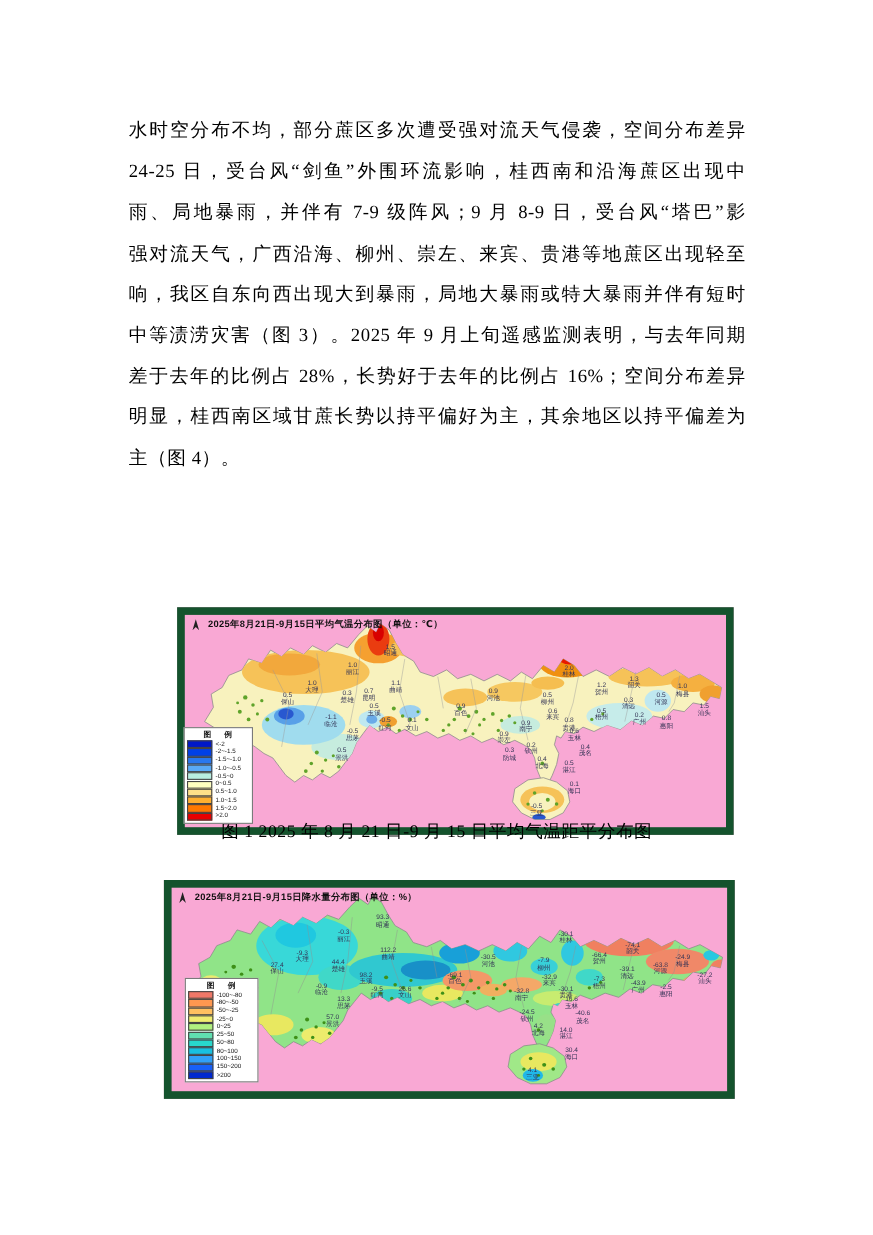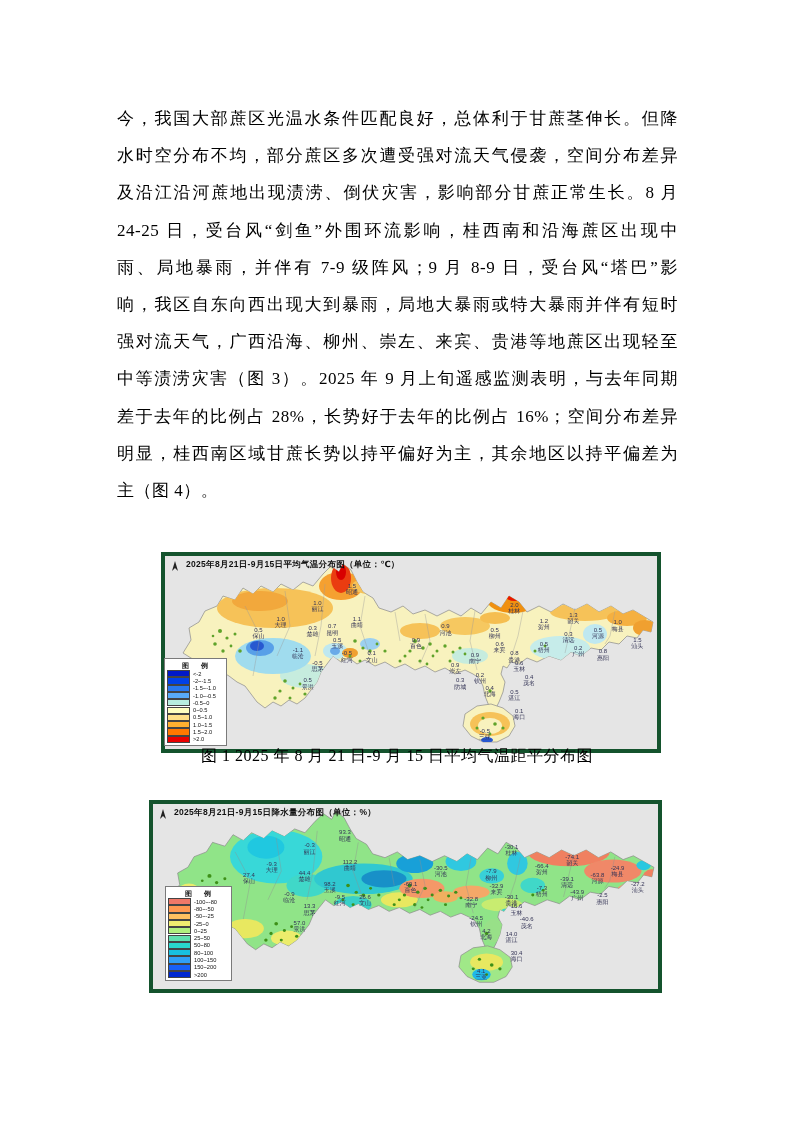--- a/index.html
+++ b/index.html
@@ -14,21 +14,21 @@
     position:absolute; left:117px; top:100px; width:561px;
     font-size:17px; letter-spacing:0.5px;
   }
   .para-line {
     height:37.2px; line-height:37.2px; overflow:hidden;
     text-align:justify; text-align-last:justify; white-space:normal;
   }
   .para-line:last-child { text-align-last:left; }
   
   .fig-panel {
-    position:absolute; background:#e5e5e5; border:4px solid #14532d;
+    position:absolute; background:#f9a8d4; border:7px solid #14532d;
   }
   #fig1 { left:161px; top:552px; width:492px; height:193px; }
   #fig2 { left:149px; top:800px; width:505px; height:185px; }
   .map-svg { position:absolute; left:0; top:0; width:100%; height:100%; }
   .fig-title {
     position:absolute; left:21px; top:3px; z-index:3;
     font-family:"Liberation Sans","DejaVu Sans",sans-serif;
     font-weight:bold; font-size:8.5px; color:#111; letter-spacing:0.3px;
     white-space:nowrap;
   }
@@ -139,33 +139,31 @@
     <g id="northarrow">
       <path d="M 4 1 L 7 11 L 4 8 L 1 11 Z" fill="#222"></path>
     </g>
   </defs>
 </svg>
 
 <div id="page">
 
   <div id="paragraph">
 
-      <div class="para-line">今，我国大部蔗区光温水条件匹配良好，总体利于甘蔗茎伸长。但降</div>
 
       <div class="para-line">水时空分布不均，部分蔗区多次遭受强对流天气侵袭，空间分布差异</div>
 
-      <div class="para-line">及沿江沿河蔗地出现渍涝、倒伏灾害，影响部分甘蔗正常生长。8 月</div>
 
       <div class="para-line">24-25 日，受台风“剑鱼”外围环流影响，桂西南和沿海蔗区出现中</div>
 
       <div class="para-line">雨、局地暴雨，并伴有 7-9 级阵风；9 月 8-9 日，受台风“塔巴”影</div>
 
+      <div class="para-line">强对流天气，广西沿海、柳州、崇左、来宾、贵港等地蔗区出现轻至</div>
+
       <div class="para-line">响，我区自东向西出现大到暴雨，局地大暴雨或特大暴雨并伴有短时</div>
-
-      <div class="para-line">强对流天气，广西沿海、柳州、崇左、来宾、贵港等地蔗区出现轻至</div>
 
       <div class="para-line">中等渍涝灾害（图 3）。2025 年 9 月上旬遥感监测表明，与去年同期</div>
 
 
       <div class="para-line">差于去年的比例占 28%，长势好于去年的比例占 16%；空间分布差异</div>
 
       <div class="para-line">明显，桂西南区域甘蔗长势以持平偏好为主，其余地区以持平偏差为</div>
 
       <div class="para-line">主（图 4）。</div>
     </div>

